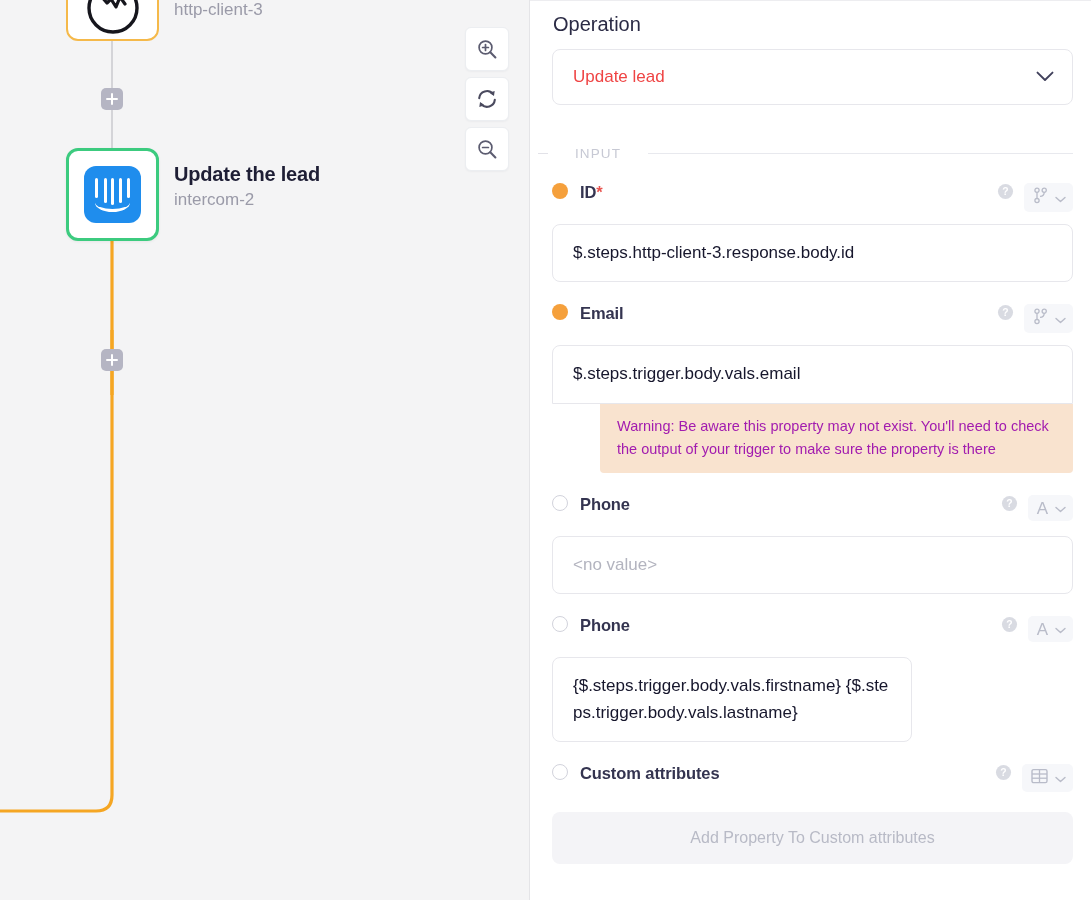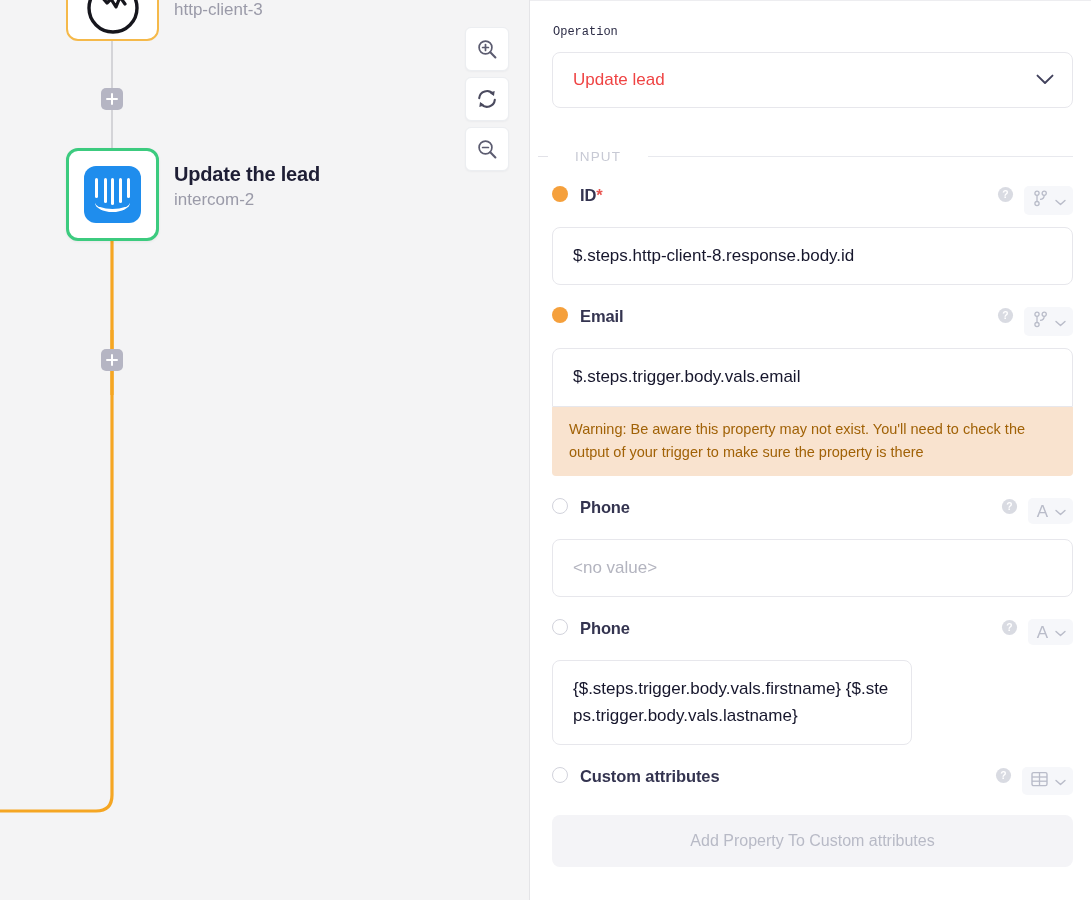--- a/index.html
+++ b/index.html
@@ -83,21 +83,21 @@
     box-shadow:0 1px 2px rgba(16,24,40,.04);
   }
   .tool-btn svg{display:block;}
 
   
   .panel{
     position:relative;flex:1;height:900px;background:#fff;overflow:hidden;
     padding:0 18px 0 22px;box-sizing:border-box;
   }
   .panel-top-rule{position:absolute;left:0;right:0;top:0;height:1px;background:#ededf0;}
-  .op-label{padding-top:25px;padding-left:1px;font-size:12px;color:#2b2b45;font-family:Liberation Mono, monospace;}
+  .op-label{padding-top:13px;padding-left:1px;font-size:20px;color:#2b2b45;}
 
   .select-box{
     margin-top:13px;height:56px;border:1px solid #e7e7ec;border-radius:8px;
     display:flex;align-items:center;justify-content:space-between;
     padding:0 18px 0 20px;box-sizing:border-box;cursor:pointer;background:#fff;
   }
   .select-val{font-size:17px;color:#ef4444;}
 
   .chev{width:18px;height:11px;}
 
@@ -130,22 +130,22 @@
   .input-box{
     margin-top:13px;min-height:56px;border:1px solid #e7e7ec;border-radius:8px;
     padding:15px 18px 15px 20px;box-sizing:border-box;background:#fff;
     font-size:17px;color:#16162c;line-height:1.55;cursor:text;
     word-break:break-all;
   }
   .input-box.empty{color:#b3b4bf;}
   .input-box.attached{border-radius:8px 8px 0 0;margin-bottom:0;}
 
   .warn{
-    background:#f9e3cf;color:#a16207;font-size:14.5px;line-height:1.6;
-    padding:11px 18px 12px 17px;border-radius:0 0 4px 4px;
+    background:#f9e3cf;color:#a21caf;font-size:14.5px;line-height:1.6;
+    padding:11px 18px 12px 17px;border-radius:0 0 4px 4px;margin-left:48px;
   }
 
   .add-prop-btn{
     margin-top:20px;background:#f4f4f7;border-radius:8px;height:52px;
     display:flex;align-items:center;justify-content:center;cursor:pointer;
     font-size:16px;color:#b8bac6;
   }
 </style>
 </head>
 <body>
@@ -258,21 +258,21 @@
                 <path d="M11.2 5.4 Q11.2 9 7 9.4" fill="none" stroke="#b9bcc9" stroke-width="1.3"></path>
               </svg>
           </span>
           <span>
             <svg width="11" height="7" viewBox="0 0 11 7">
                 <path d="M1 1.4 L5.5 5.6 L10 1.4" fill="none" stroke="#b9bcc9" stroke-width="1.4" stroke-linecap="round" stroke-linejoin="round"></path>
               </svg>
           </span>
         </span>
       </div>
-      <div class="input-box">$.steps.http-client-8.response.body.id</div>
+      <div class="input-box">$.steps.http-client-3.response.body.id</div>
     </div>
 
     <div class="prop">
       <div class="prop-row">
         <span class="dot dot-filled"></span>
         <span class="prop-name"><span>Email</span><span class="req"></span></span>
         <span class="prop-spacer"></span>
         <span class="help-icon">
           <svg width="17" height="17" viewBox="0 0 18 18">
               <circle cx="9" cy="9" r="8" fill="#d3d5de"></circle>

